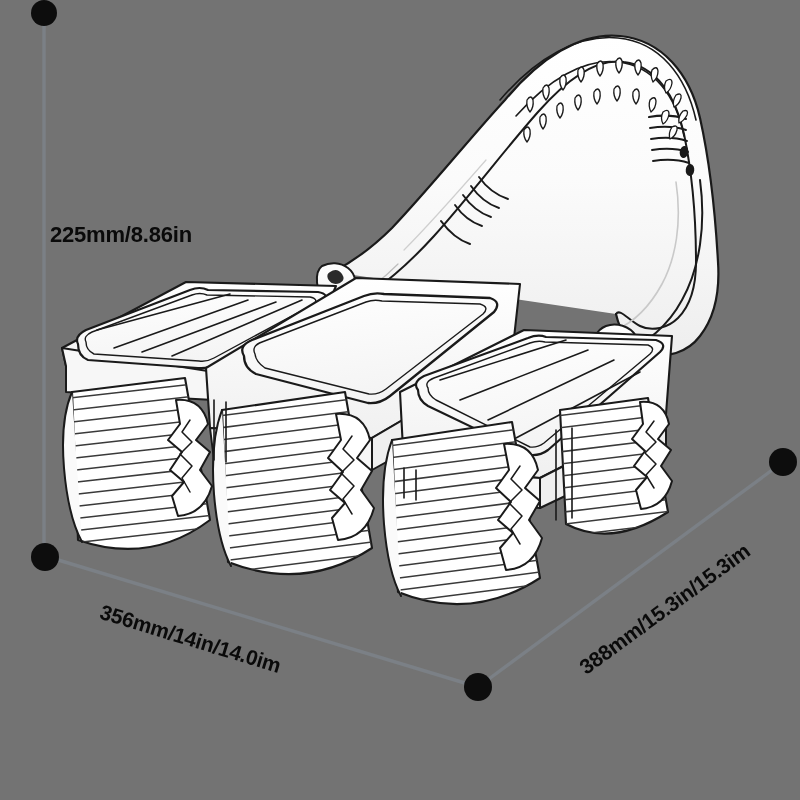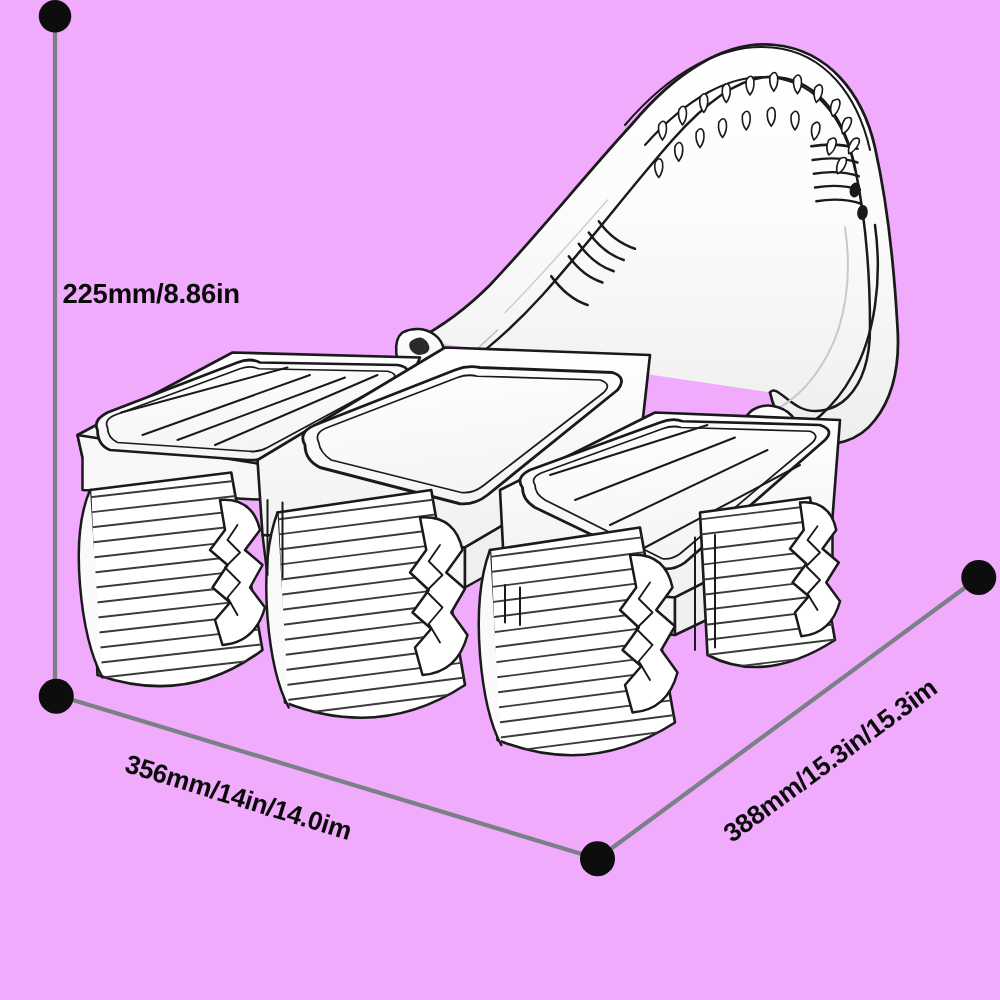--- a/index.html
+++ b/index.html
@@ -10,21 +10,21 @@
     width: 800px;
     height: 800px;
     background: #fffdf5;
     font-family: "Liberation Sans", sans-serif;
     overflow: hidden;
   }
   #stage {
     position: relative;
     width: 800px;
     height: 800px;
-    background: #f0abfc;
+    background: #737373;
   }
   #stage > svg.layer {
     position: absolute;
     left: 0;
     top: 0;
     width: 800px;
     height: 800px;
   }
   .dim-label {
     position: absolute;

